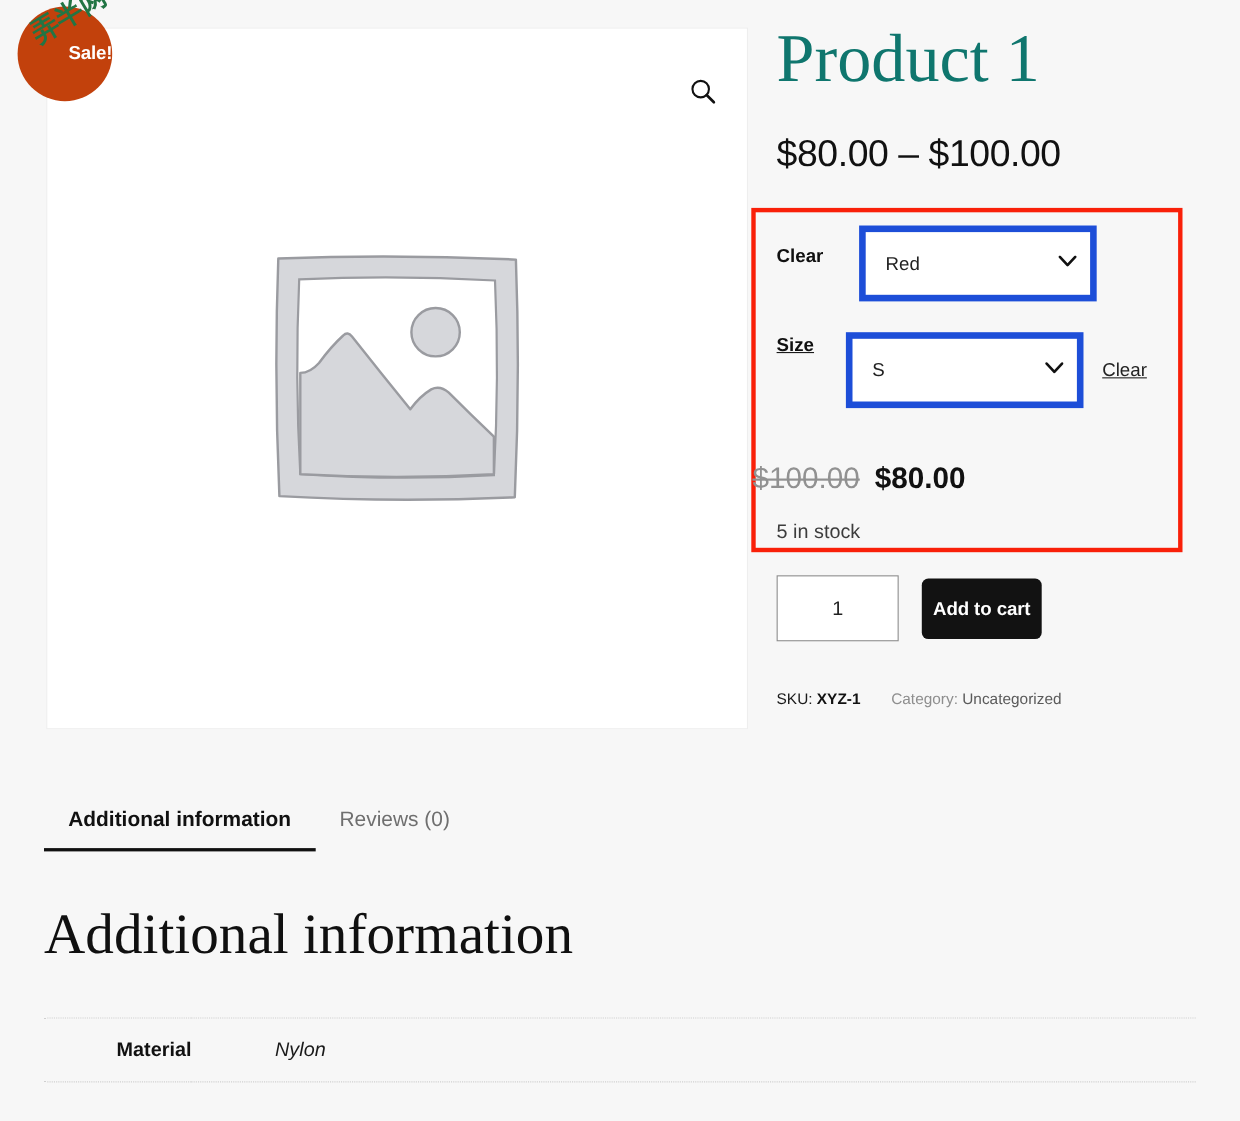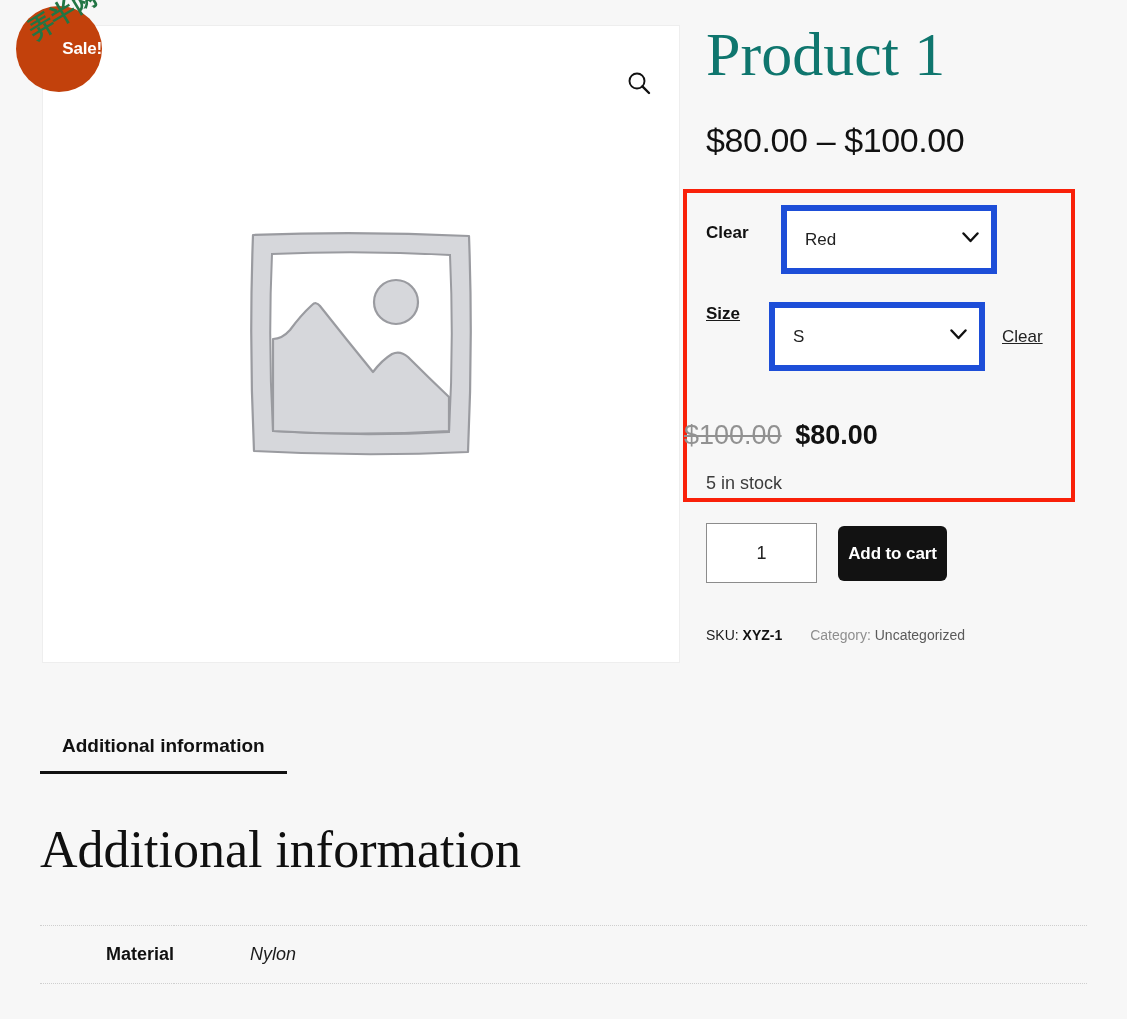--- a/index.html
+++ b/index.html
@@ -340,20 +340,21 @@
 
 <div id="meta">
   <span class="sku-label">SKU:</span>
   <span class="sku-value">XYZ-1</span>
   <span class="cat">Category:</span>
   <span class="cat-value">Uncategorized</span>
 </div>
 
 <div id="tabs">
   <div class="tab active">Additional information</div>
+  <div class="tab inactive">Reviews (0)</div>
 </div>
 
 <h2 id="addinfo-heading">Additional information</h2>
 
 <table id="attr-table">
   <tbody>
     <tr>
       <th>Material</th>
       <td>Nylon</td>
     </tr>

